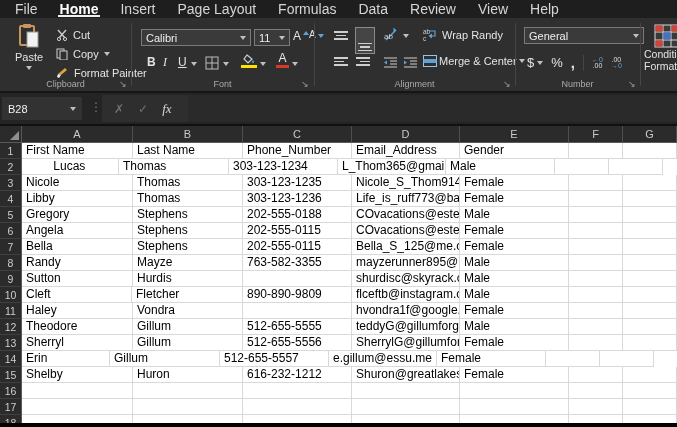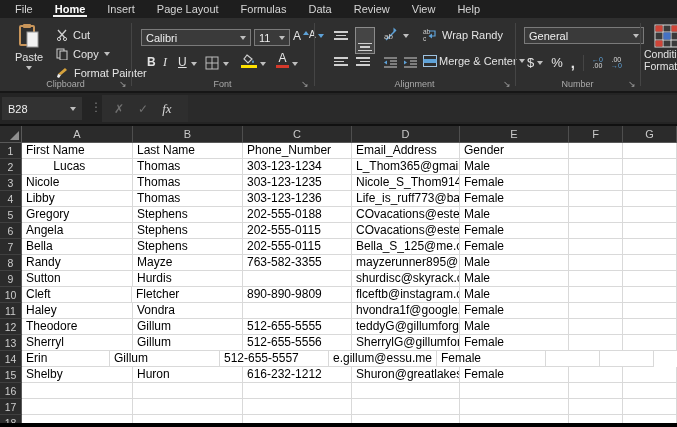--- a/index.html
+++ b/index.html
@@ -3,21 +3,21 @@
 <meta charset="utf-8">
 <style>
   * { margin:0; padding:0; box-sizing:border-box; }
   body { background:#555; font-family:"Liberation Sans", sans-serif; }
   .app { position:relative; width:677px; height:427px; background:#fff; overflow:hidden;
          font-family:"Liberation Sans", sans-serif; }
 
   
   .tabbar { position:absolute; top:0; left:0; right:0; height:18px; background:#1e1e1e;
             display:flex; align-items:stretch; padding-left:4px; z-index:6; }
-  .tab { color:#d6d6d6; font-size:11px; line-height:18px; padding:0 11px; position:relative; cursor:default;text-align:right; }
+  .tab { color:#d6d6d6; font-size:14px; line-height:18px; padding:0 11px; position:relative; cursor:default;text-align:right; }
   .tab.active { color:#ffffff; font-weight:bold; }
   .tab.active::after { content:""; position:absolute; left:9px; right:9px; bottom:1px; height:2px; background:#f0f0f0; }
 
   
   .ribbon { position:absolute; top:18px; left:0; right:0; height:73px; background:#2f2f2f; color:#e4e4e4; }
   .vsep { position:absolute; top:5px; bottom:5px; width:1px; background:#454545; }
   .gl { position:absolute; bottom:2px; font-size:9px; color:#ababab; text-align:center; }
   .launcher { position:absolute; bottom:2px; font-size:9px; color:#9c9c9c; line-height:9px; }
   .chev { display:inline-block; width:0; height:0; border-left:3px solid transparent;
           border-right:3px solid transparent; border-top:4px solid #bfbfbf; vertical-align:middle; }
@@ -341,21 +341,21 @@
           <div class="cell" style="width: 111px;">First Name</div>
           <div class="cell" style="width: 110px;">Last Name</div>
           <div class="cell" style="width: 109px;">Phone_Number</div>
           <div class="cell" style="width: 108px;">Email_Address</div>
           <div class="cell" style="width: 109px;">Gender</div>
           <div class="cell" style="width: 54px;"></div>
           <div class="cell" style="width: 54px;"></div>
         </div>
         <div class="grow" style="height: 16px;">
           <div class="rn">2</div>
-          <div class="cell" style="width: 111px; padding-left: 28px;"> Lucas</div>
+          <div class="cell" style="width: 97px; padding-left: 28px;"> Lucas</div>
           <div class="cell" style="width: 110px;">Thomas</div>
           <div class="cell" style="width: 109px;">303-123-1234</div>
           <div class="cell" style="width: 108px;">L_Thom365@gmail.c</div>
           <div class="cell" style="width: 109px;">Male</div>
           <div class="cell" style="width: 54px;"></div>
           <div class="cell" style="width: 54px;"></div>
         </div>
         <div class="grow" style="height: 16px;">
           <div class="rn">3</div>
           <div class="cell" style="width: 111px;">Nicole</div>

